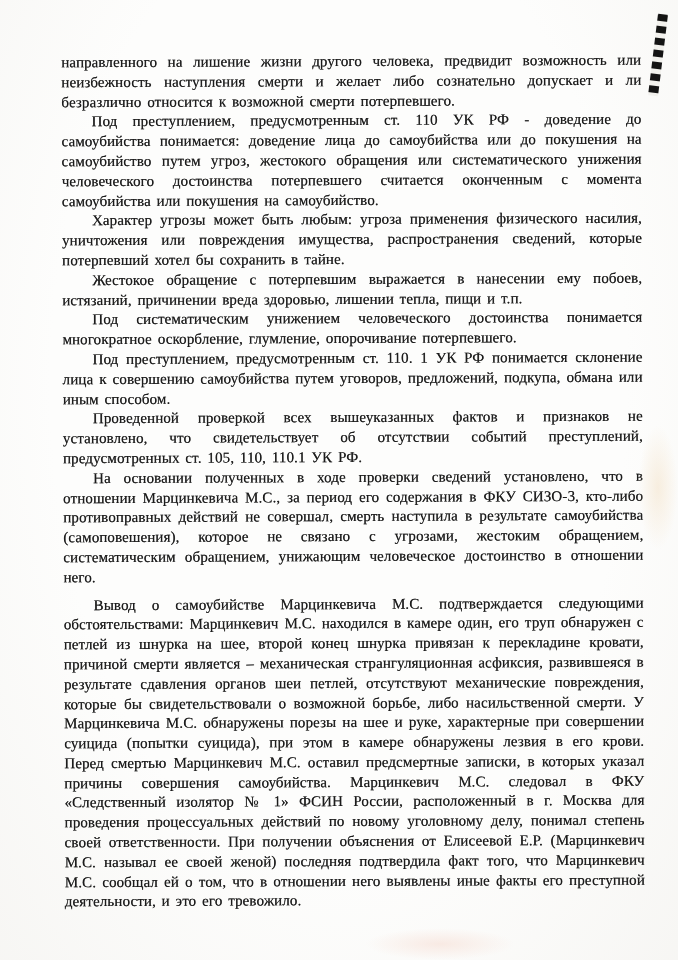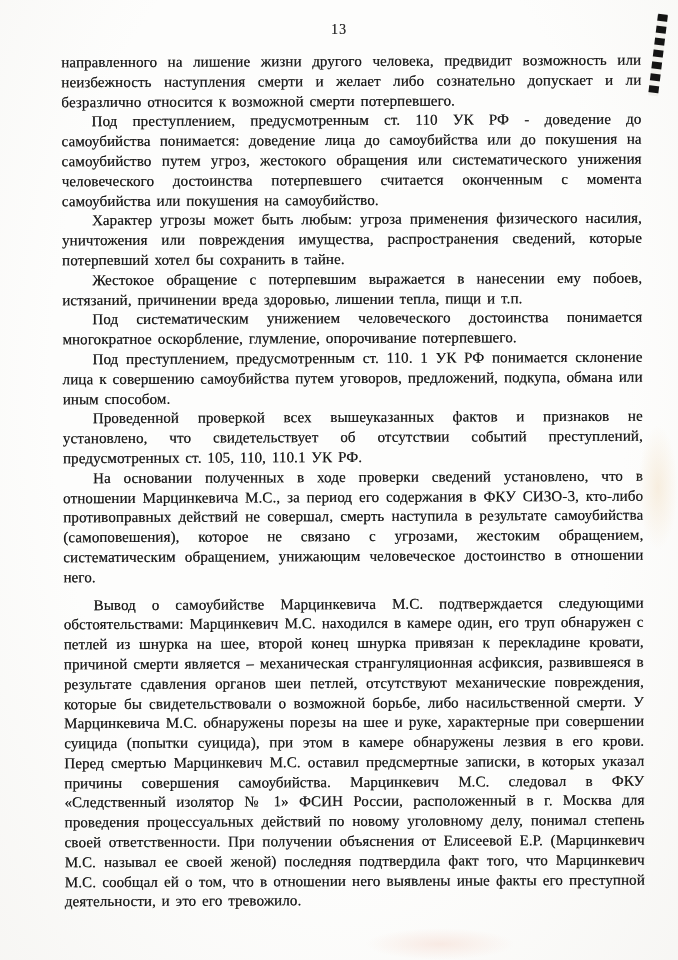--- a/index.html
+++ b/index.html
@@ -83,21 +83,20 @@
     width: 150px;
     height: 32px;
     background: radial-gradient(ellipse at center, rgba(246,222,212,0.6) 0%, rgba(246,222,212,0) 70%);
   }
 </style>
 </head>
 <body>
 
 <div class="page">
 
-  <div class="page-number">13</div>
 
   <div class="binding-strip"></div>
 
   <div class="text-block">
     <p>направленного на лишение жизни другого человека, предвидит возможность или неизбежность наступления смерти и желает либо сознательно допускает и ли безразлично относится к возможной смерти потерпевшего.</p>
     <p class="indent">Под преступлением, предусмотренным ст. 110 УК РФ - доведение до самоубийства понимается: доведение лица до самоубийства или до покушения на самоубийство путем угроз, жестокого обращения или систематического унижения человеческого достоинства потерпевшего считается оконченным с момента самоубийства или покушения на самоубийство.</p>
     <p class="indent">Характер угрозы может быть любым: угроза применения физического насилия, уничтожения или повреждения имущества, распространения сведений, которые потерпевший хотел бы сохранить в тайне.</p>
     <p class="indent">Жестокое обращение с потерпевшим выражается в нанесении ему побоев, истязаний, причинении вреда здоровью, лишении тепла, пищи и т.п.</p>
     <p class="indent">Под систематическим унижением человеческого достоинства понимается многократное оскорбление, глумление, опорочивание потерпевшего.</p>
     <p class="indent">Под преступлением, предусмотренным ст. 110. 1 УК РФ понимается склонение лица к совершению самоубийства путем уговоров, предложений, подкупа, обмана или иным способом.</p>

